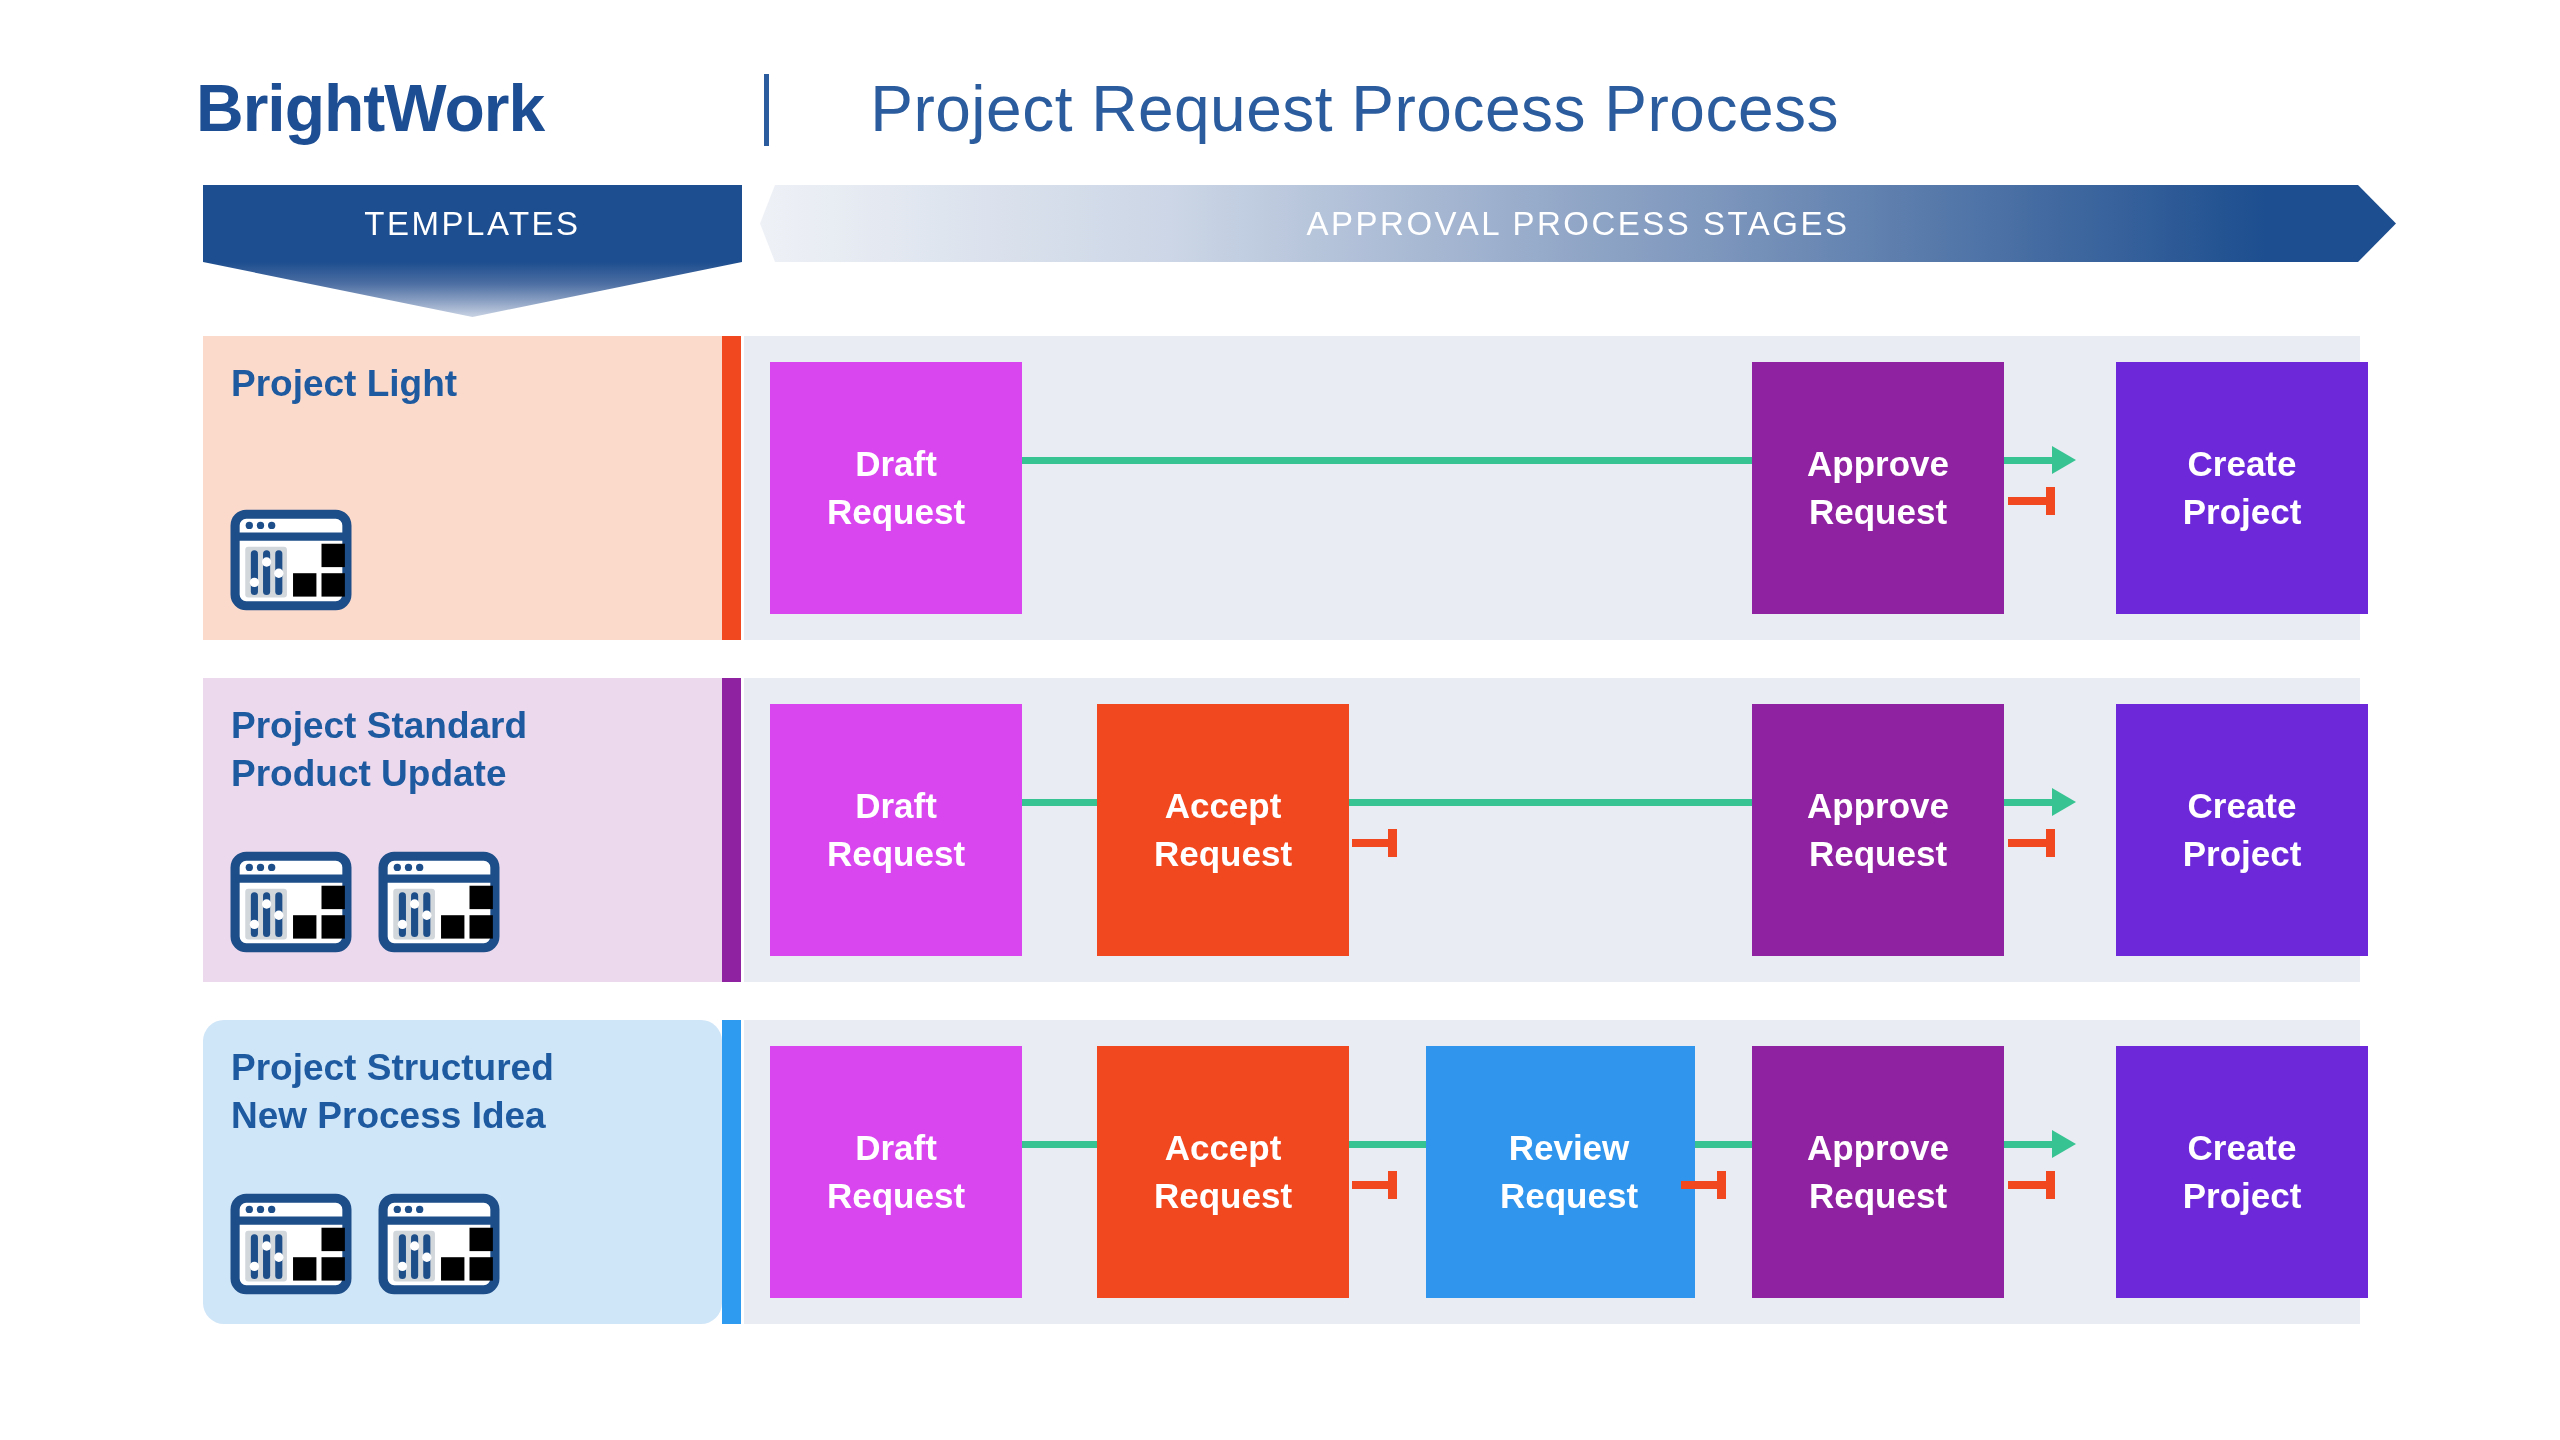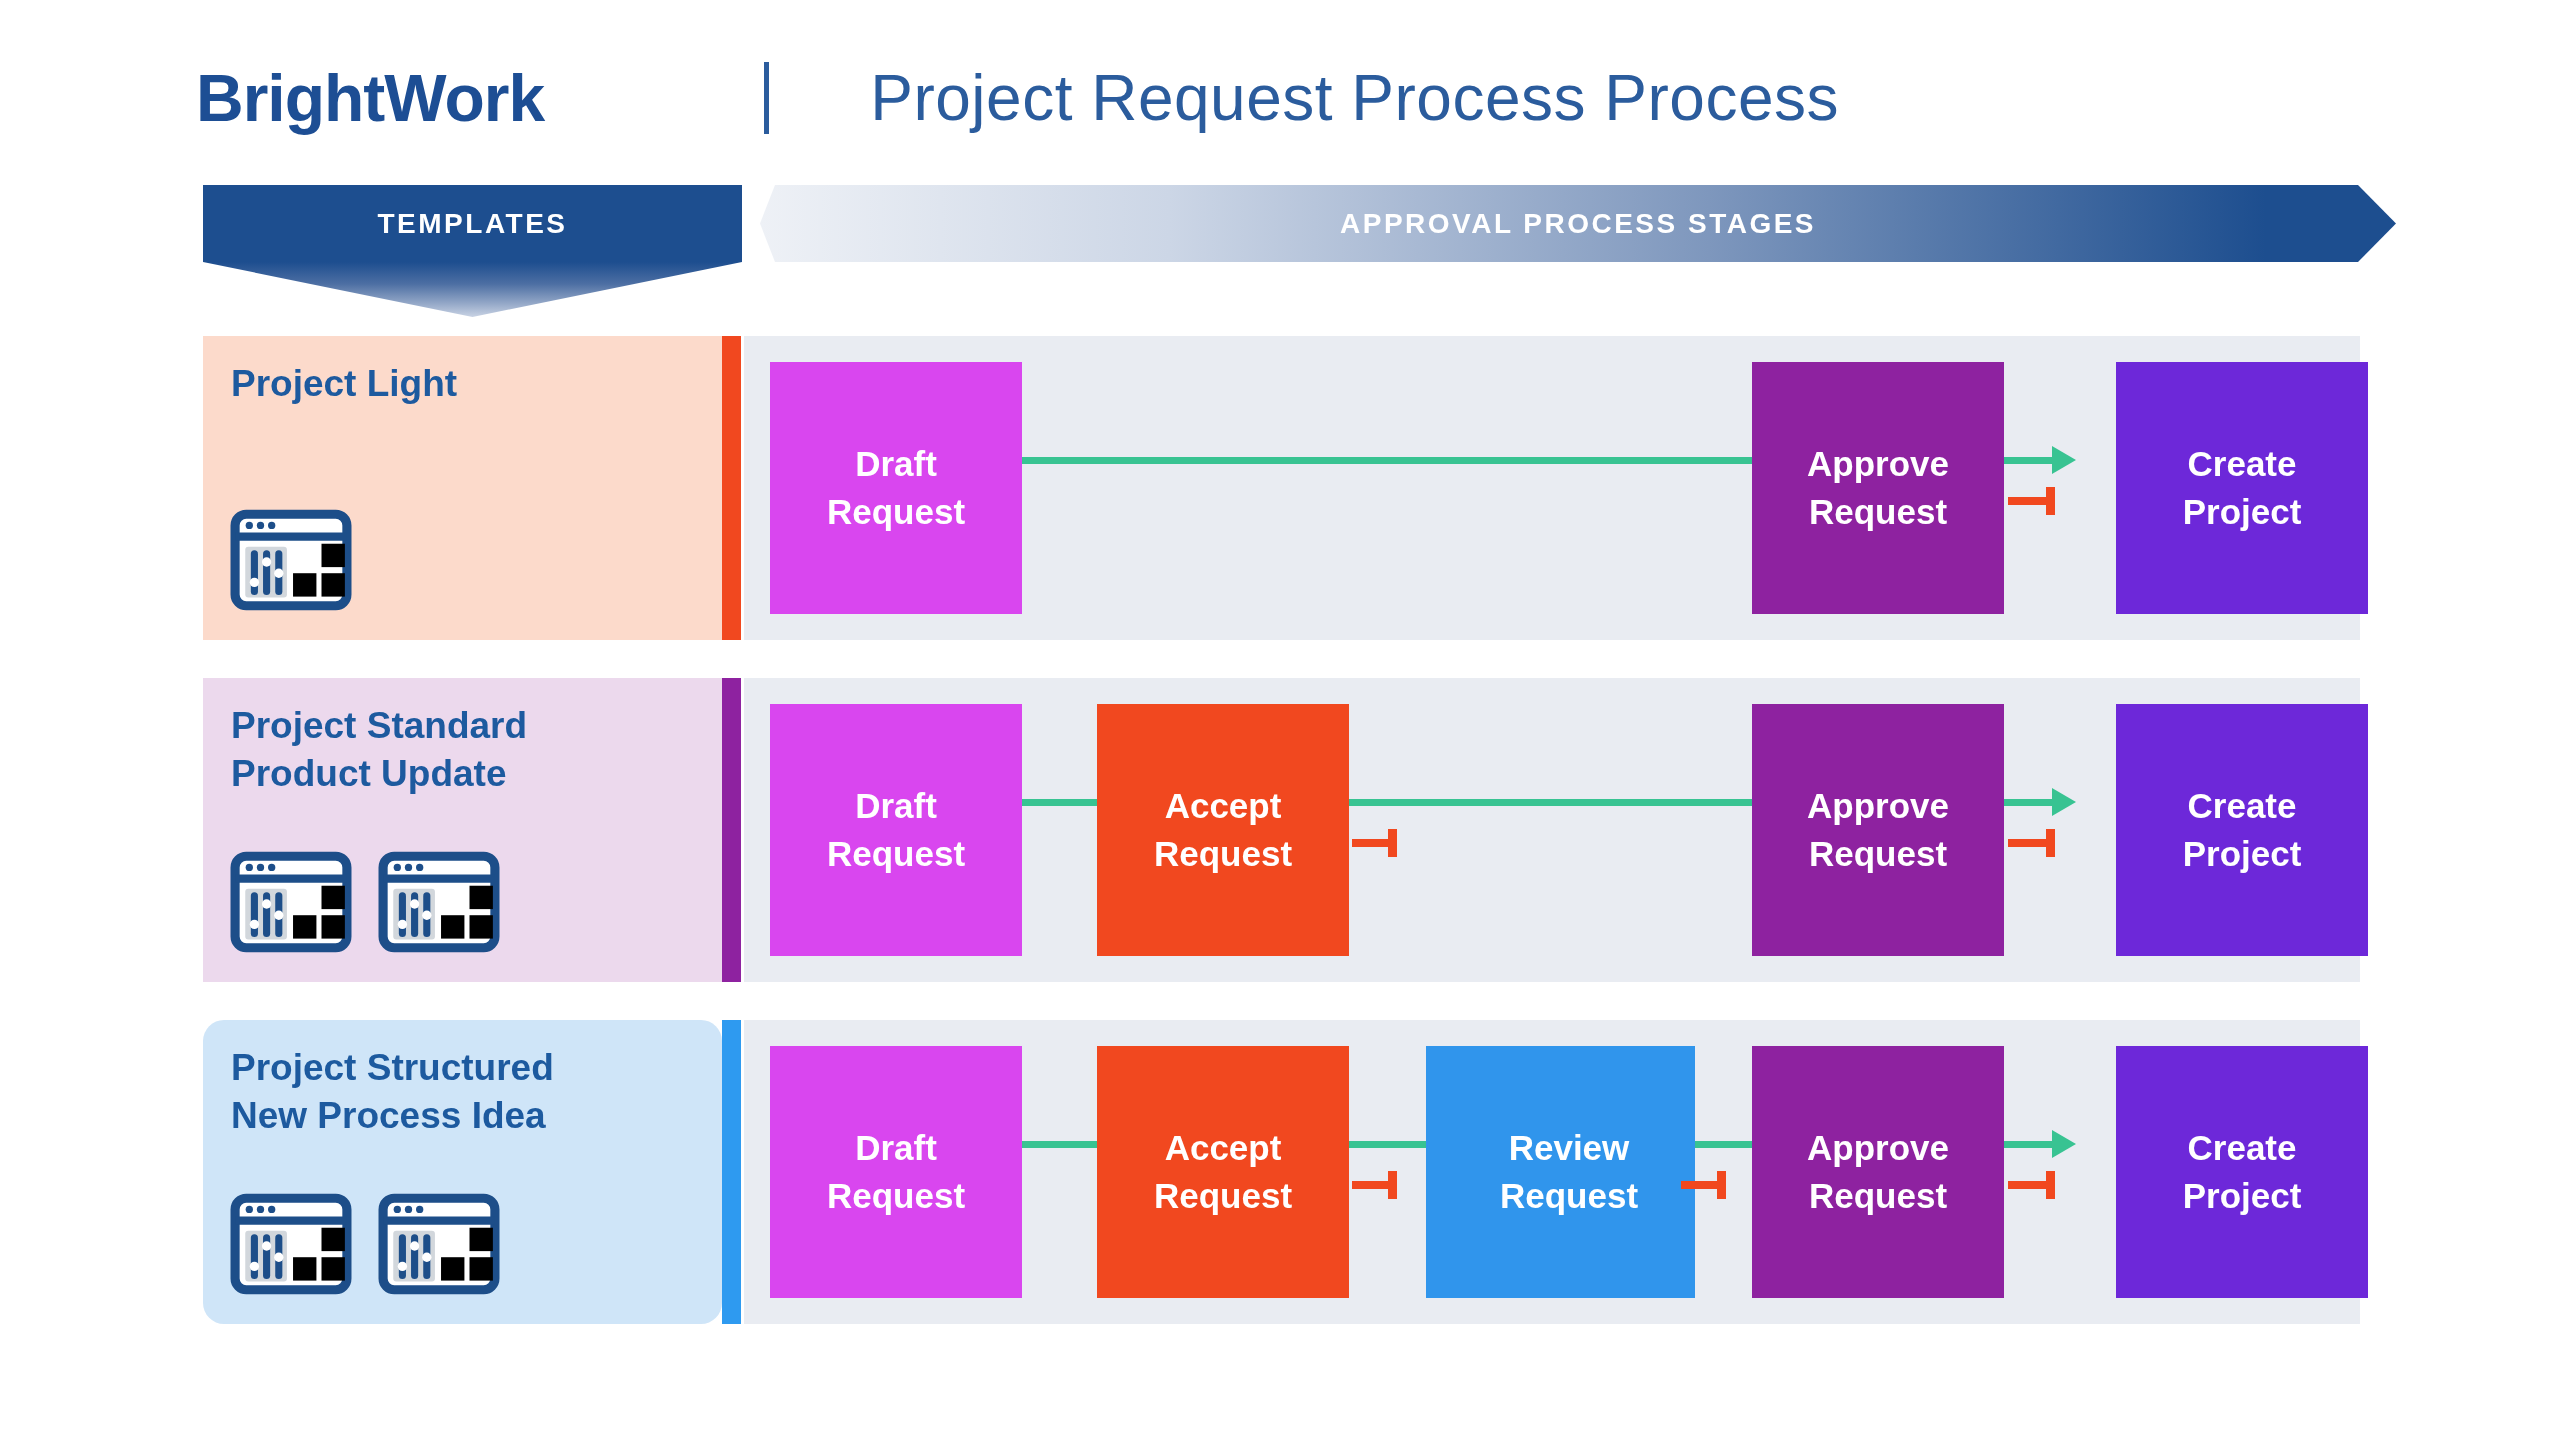--- a/index.html
+++ b/index.html
@@ -1,35 +1,35 @@
 <!DOCTYPE html>
 <html><head>
 <meta charset="utf-8">
 <style>
   html,body{margin:0;padding:0;background:#ffffff;}
   .canvas{
     position:relative;width:2560px;height:1440px;background:#ffffff;overflow:hidden;
     font-family:"Liberation Sans", sans-serif;
   }
   
-  .header{position:absolute;left:196px;top:50px;height:96px;display:flex;align-items:center;gap:39px;}
+  .header{position:absolute;left:196px;top:50px;height:96px;display:flex;align-items:flex-end;gap:39px;}
   .logo{font-size:66px;font-weight:bold;letter-spacing:-1px;white-space:nowrap;}
   .logo .brand{color:#1d4e94;}
   .logo .suffix{
     background:linear-gradient(100deg,#7a2ff0 0%,#c92do8 0%,#c42aa4 30%,#ef4444 55%,#f79422 80%,#fcc41a 100%);
     -webkit-background-clip:text;background-clip:text;color:transparent;
   }
   .hdr-divider{width:5px;height:72px;background:#2b5c9d;margin:0 62px 0 74px;}
   .page-title{font-size:64px;font-weight:400;color:#2b5c9d;letter-spacing:.5px;margin:0;white-space:nowrap;}
   
   .banner-templates{
     position:absolute;left:203px;top:185px;width:539px;height:77px;background:#1d4e8f;
     display:flex;align-items:center;justify-content:center;
   }
-  .banner-text{color:#ffffff;font-weight:bold;font-size:28px;letter-spacing:2.5px;white-space:nowrap;}
+  .banner-text{color:#ffffff;font-weight:normal;font-size:33px;letter-spacing:2.5px;white-space:nowrap;}
   .banner-templates-tail{
     position:absolute;left:203px;top:262px;width:539px;height:55px;
     background:linear-gradient(180deg,#1d4e8f 0%,#4d6fa3 40%,#93a7c7 75%,#c9d3e4 100%);
     clip-path:polygon(0 0,100% 0,50% 100%);
   }
   .banner-stages{
     position:absolute;left:760px;top:185px;width:1636px;height:77px;
     background:linear-gradient(90deg,#eef1f6 0%,#ccd6e6 25%,#7e97bd 58%,#1d4e8f 92%);
     clip-path:polygon(0 50%,15px 0,calc(100% - 38px) 0,100% 50%,calc(100% - 38px) 100%,15px 100%);
     display:flex;align-items:center;justify-content:center;

